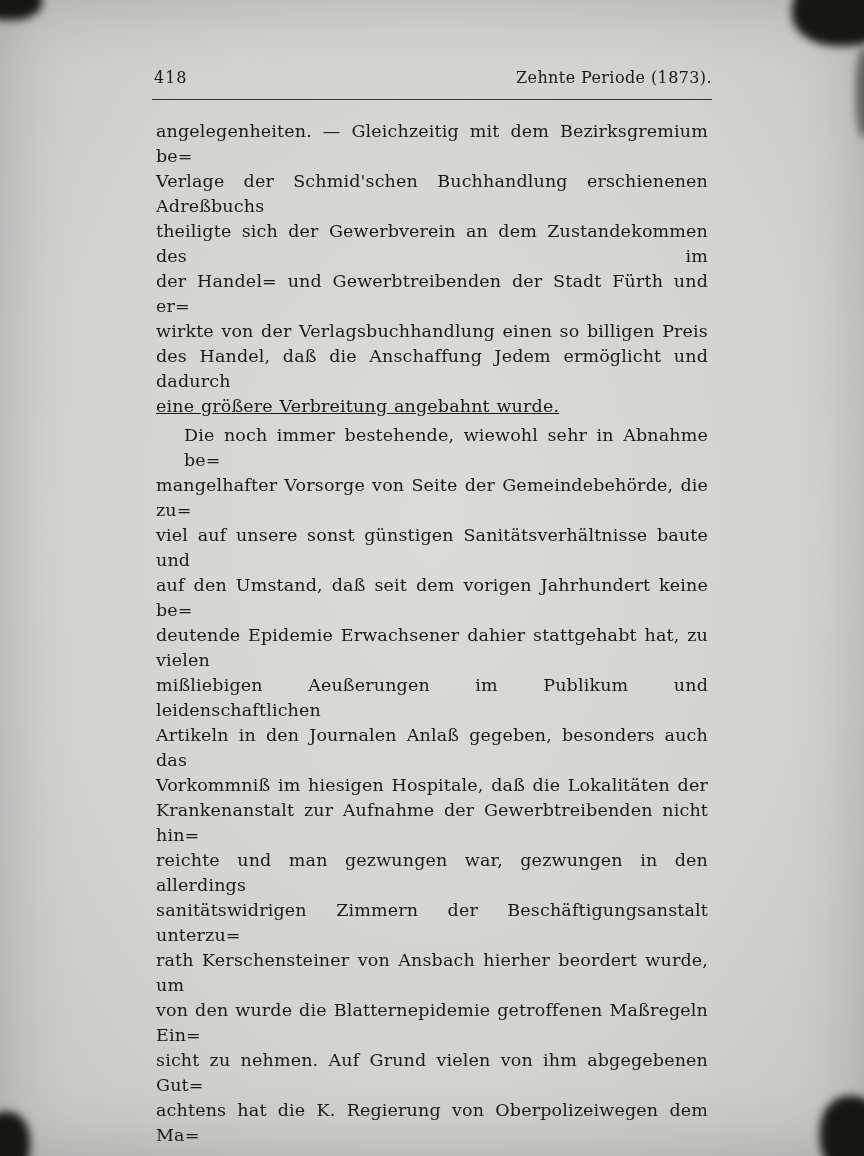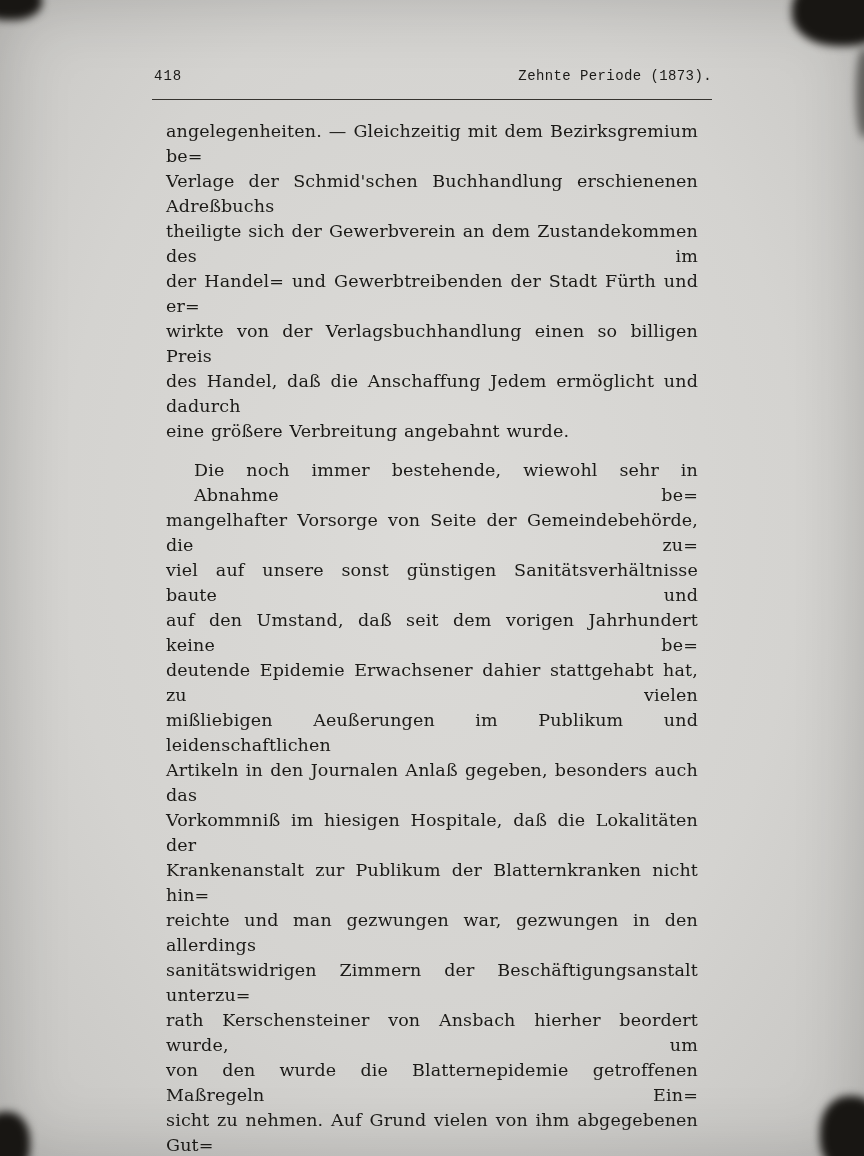--- a/index.html
+++ b/index.html
@@ -34,22 +34,21 @@
 
   .content {
     position: absolute;
     left: 152px;
     top: 68px;
     width: 560px;
   }
   .header-row {
     position: relative;
     height: 24px;
-    font-size: 14px;
-    font-family: Liberation Mono, monospace;
+    font-size: 16px;
   }
   .pagenum {
     position: absolute;
     left: 2px;
     top: 0;
     letter-spacing: 1px;
   }
   .running-title {
     display: block;
     text-align: right;
@@ -60,29 +59,30 @@
     background: #35332f;
     margin-top: 7px;
   }
   .body {
     margin-top: 19px;
     font-size: 17.5px;
     line-height: 25px;
     letter-spacing: 0.15px;
     word-spacing: 1px;
   }
-  .para { margin: 14px; }
+  .para { margin: 4px; }
   .line {
     text-align: justify;
     text-align-last: justify;
     white-space: normal;
   }
   .line.indent { padding-left: 28px; }
   .line.para-end {
     text-align-last: left;
+    text-decoration: underline;
   }
 </style>
 </head>
 <body>
 
 <div class="page">
   <div class="artifact art-tl"></div>
   <div class="artifact art-tr"></div>
   <div class="artifact art-r"></div>
   <div class="artifact art-bl"></div>
@@ -106,21 +106,21 @@
         </div>
         <div class="para">
           <div class="line indent">Die noch immer bestehende, wiewohl sehr in Abnahme be=</div>
           <div class="line">mangelhafter Vorsorge von Seite der Gemeindebehörde, die zu=</div>
           <div class="line">viel auf unsere sonst günstigen Sanitätsverhältnisse baute und</div>
           <div class="line">auf den Umstand, daß seit dem vorigen Jahrhundert keine be=</div>
           <div class="line">deutende Epidemie Erwachsener dahier stattgehabt hat, zu vielen</div>
           <div class="line">mißliebigen Aeußerungen im Publikum und leidenschaftlichen</div>
           <div class="line">Artikeln in den Journalen Anlaß gegeben, besonders auch das</div>
           <div class="line">Vorkommniß im hiesigen Hospitale, daß die Lokalitäten der</div>
-          <div class="line">Krankenanstalt zur Publikum der Blatternkranken nicht hin=</div>
+          <div class="line">Krankenanstalt zur Aufnahme der Gewerbtreibenden nicht hin=</div>
           <div class="line">reichte und man gezwungen war, gezwungen in den allerdings</div>
           <div class="line">sanitätswidrigen Zimmern der Beschäftigungsanstalt unterzu=</div>
           <div class="line">rath Kerschensteiner von Ansbach hierher beordert wurde, um</div>
           <div class="line">von den wurde die Blatternepidemie getroffenen Maßregeln Ein=</div>
           <div class="line">sicht zu nehmen. Auf Grund vielen von ihm abgegebenen Gut=</div>
           <div class="line">achtens hat die K. Regierung von Oberpolizeiwegen dem Ma=</div>
         </div>
       </div>
   </div>
 </div>

